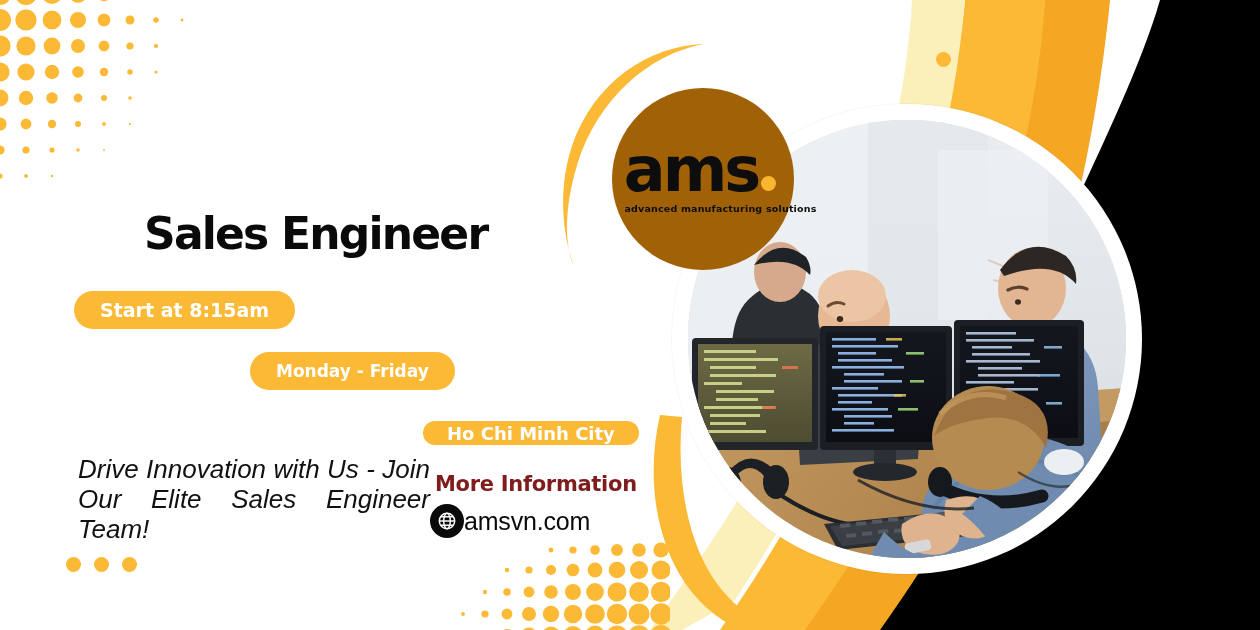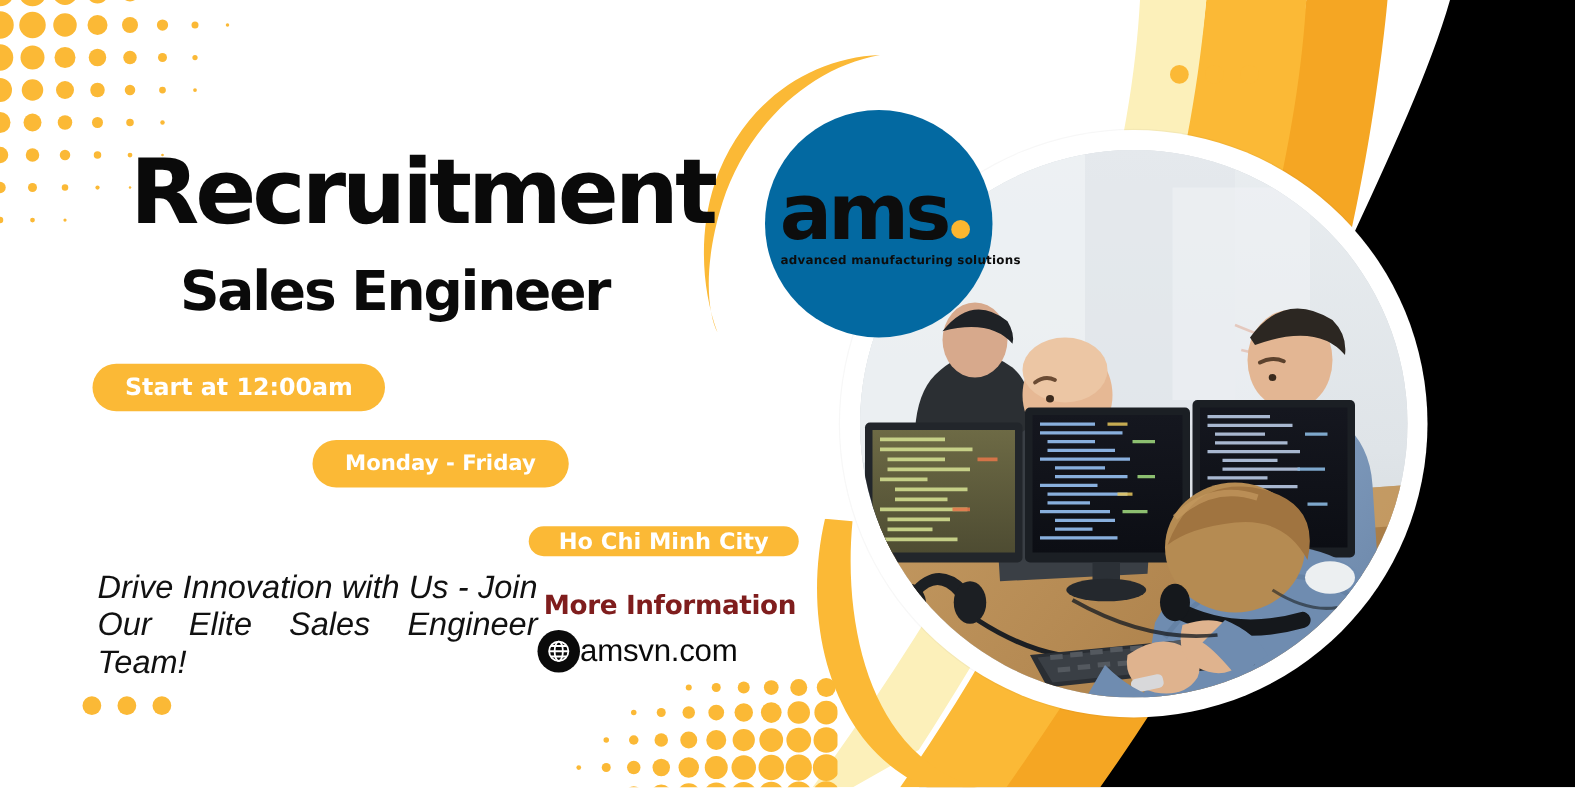--- a/index.html
+++ b/index.html
@@ -37,21 +37,21 @@
 
   
   .arc-lower { left: 650px; top: 415px; width: 300px; height: 235px; }
 
   
   .logo-circle {
     position: absolute;
     left: 612px; top: 88px;
     width: 182px; height: 182px;
     border-radius: 50%;
-    background: #0369a1;
+    background: #a16207;
     display: flex;
     flex-direction: column;
     align-items: center;
     justify-content: center;
   }
   .logo-word {
     font-family: "DejaVu Sans", sans-serif;
     font-weight: 700;
     font-size: 62px;
     letter-spacing: -3px;
@@ -544,24 +544,23 @@
 
   <svg class="deco arc-lower" viewBox="0 0 300 235">
     <path d="M10 0 C-2 52 2 112 30 160 C62 214 122 238 186 220 C142 226 96 208 68 170 C38 130 26 66 32 2 Z" fill="#FBB936"></path>
   </svg>
 
   <div class="logo-circle">
     <div class="logo-word"><span>ams</span><span class="logo-dot"></span></div>
     <div class="logo-tag">advanced manufacturing solutions</div>
   </div>
 
-  <h1 class="title-main">Recruitment</h1>
   <h2 class="title-sub">Sales Engineer</h2>
 
-  <div class="pill pill-start">Start at 12:00am</div>
+  <div class="pill pill-start">Start at 8:15am</div>
   <div class="pill pill-days">Monday - Friday</div>
   <div class="pill pill-city">Ho Chi Minh City</div>
 
   <p class="tagline">Drive Innovation with Us - Join Our Elite Sales Engineer Team!</p>
 
   <div class="more-info">More Information</div>
   <div class="website-row">
     <span class="globe-badge">
       <svg width="22" height="22" viewBox="0 0 24 24" fill="none" stroke="#ffffff" stroke-width="1.6">
         <circle cx="12" cy="12" r="8.4"></circle>

